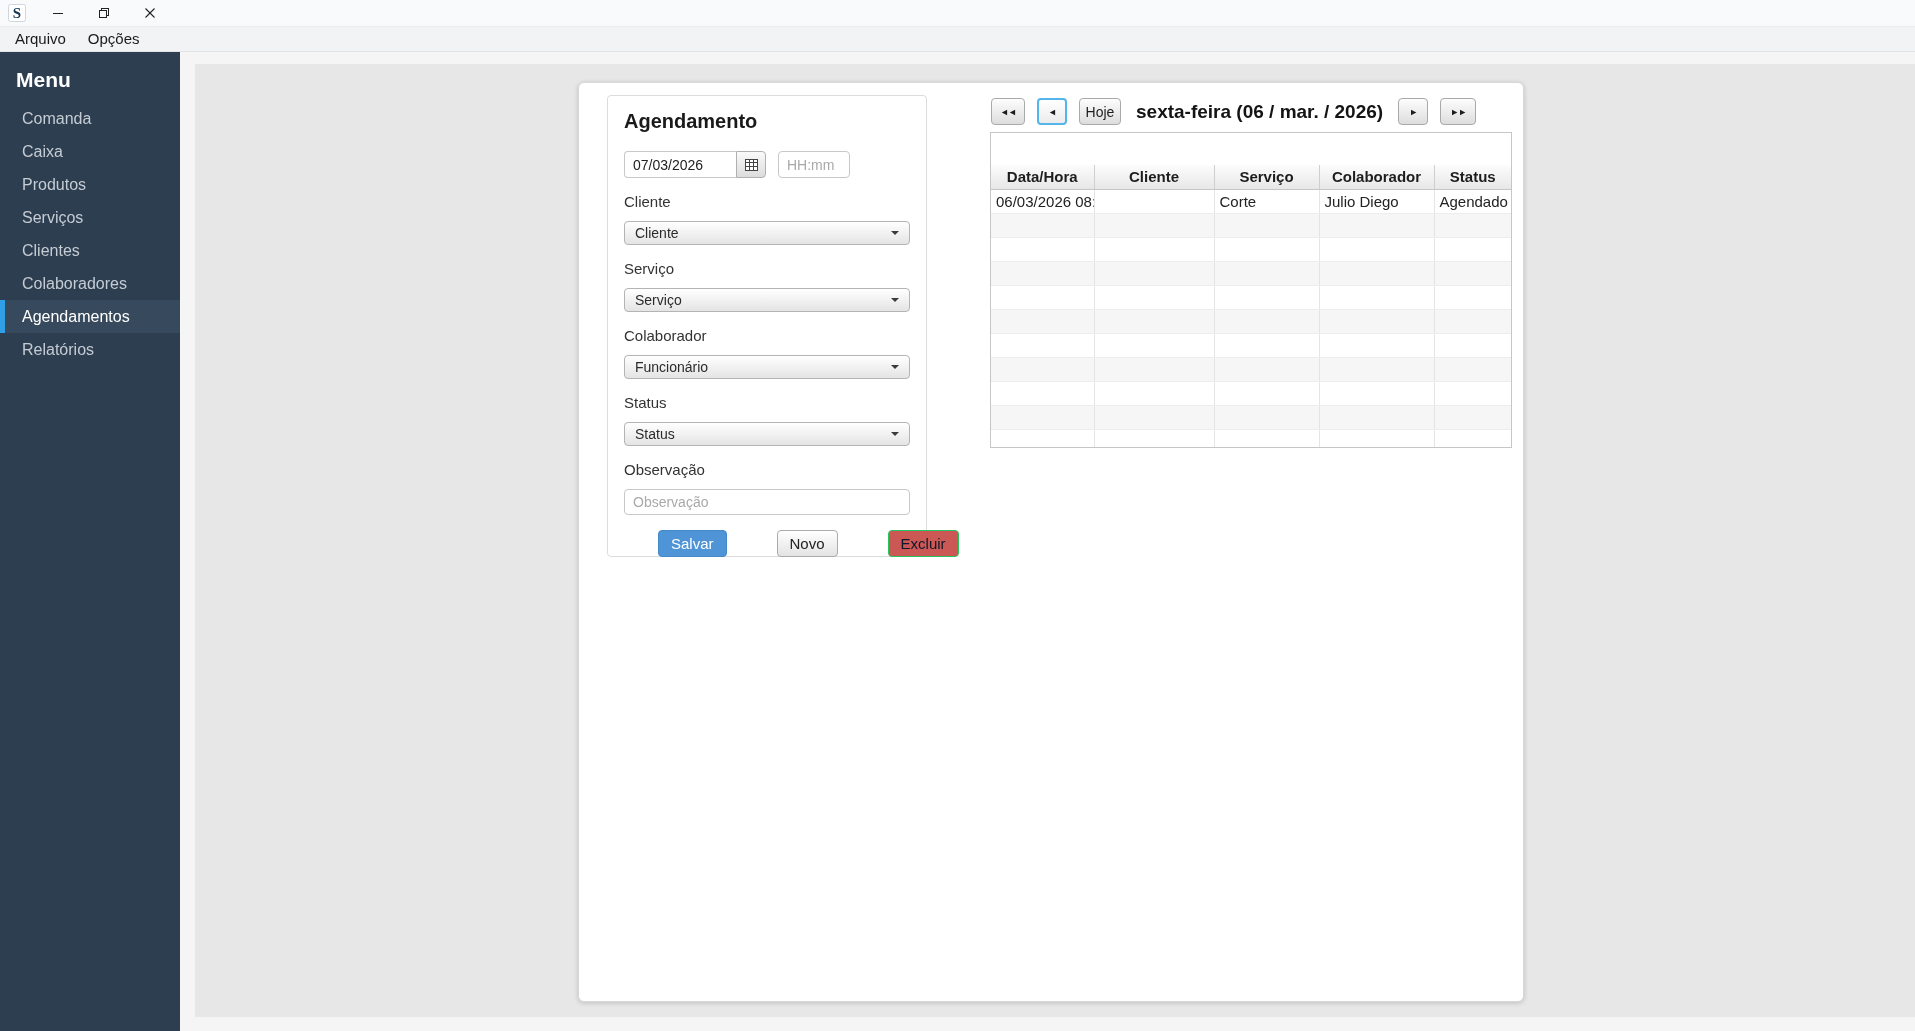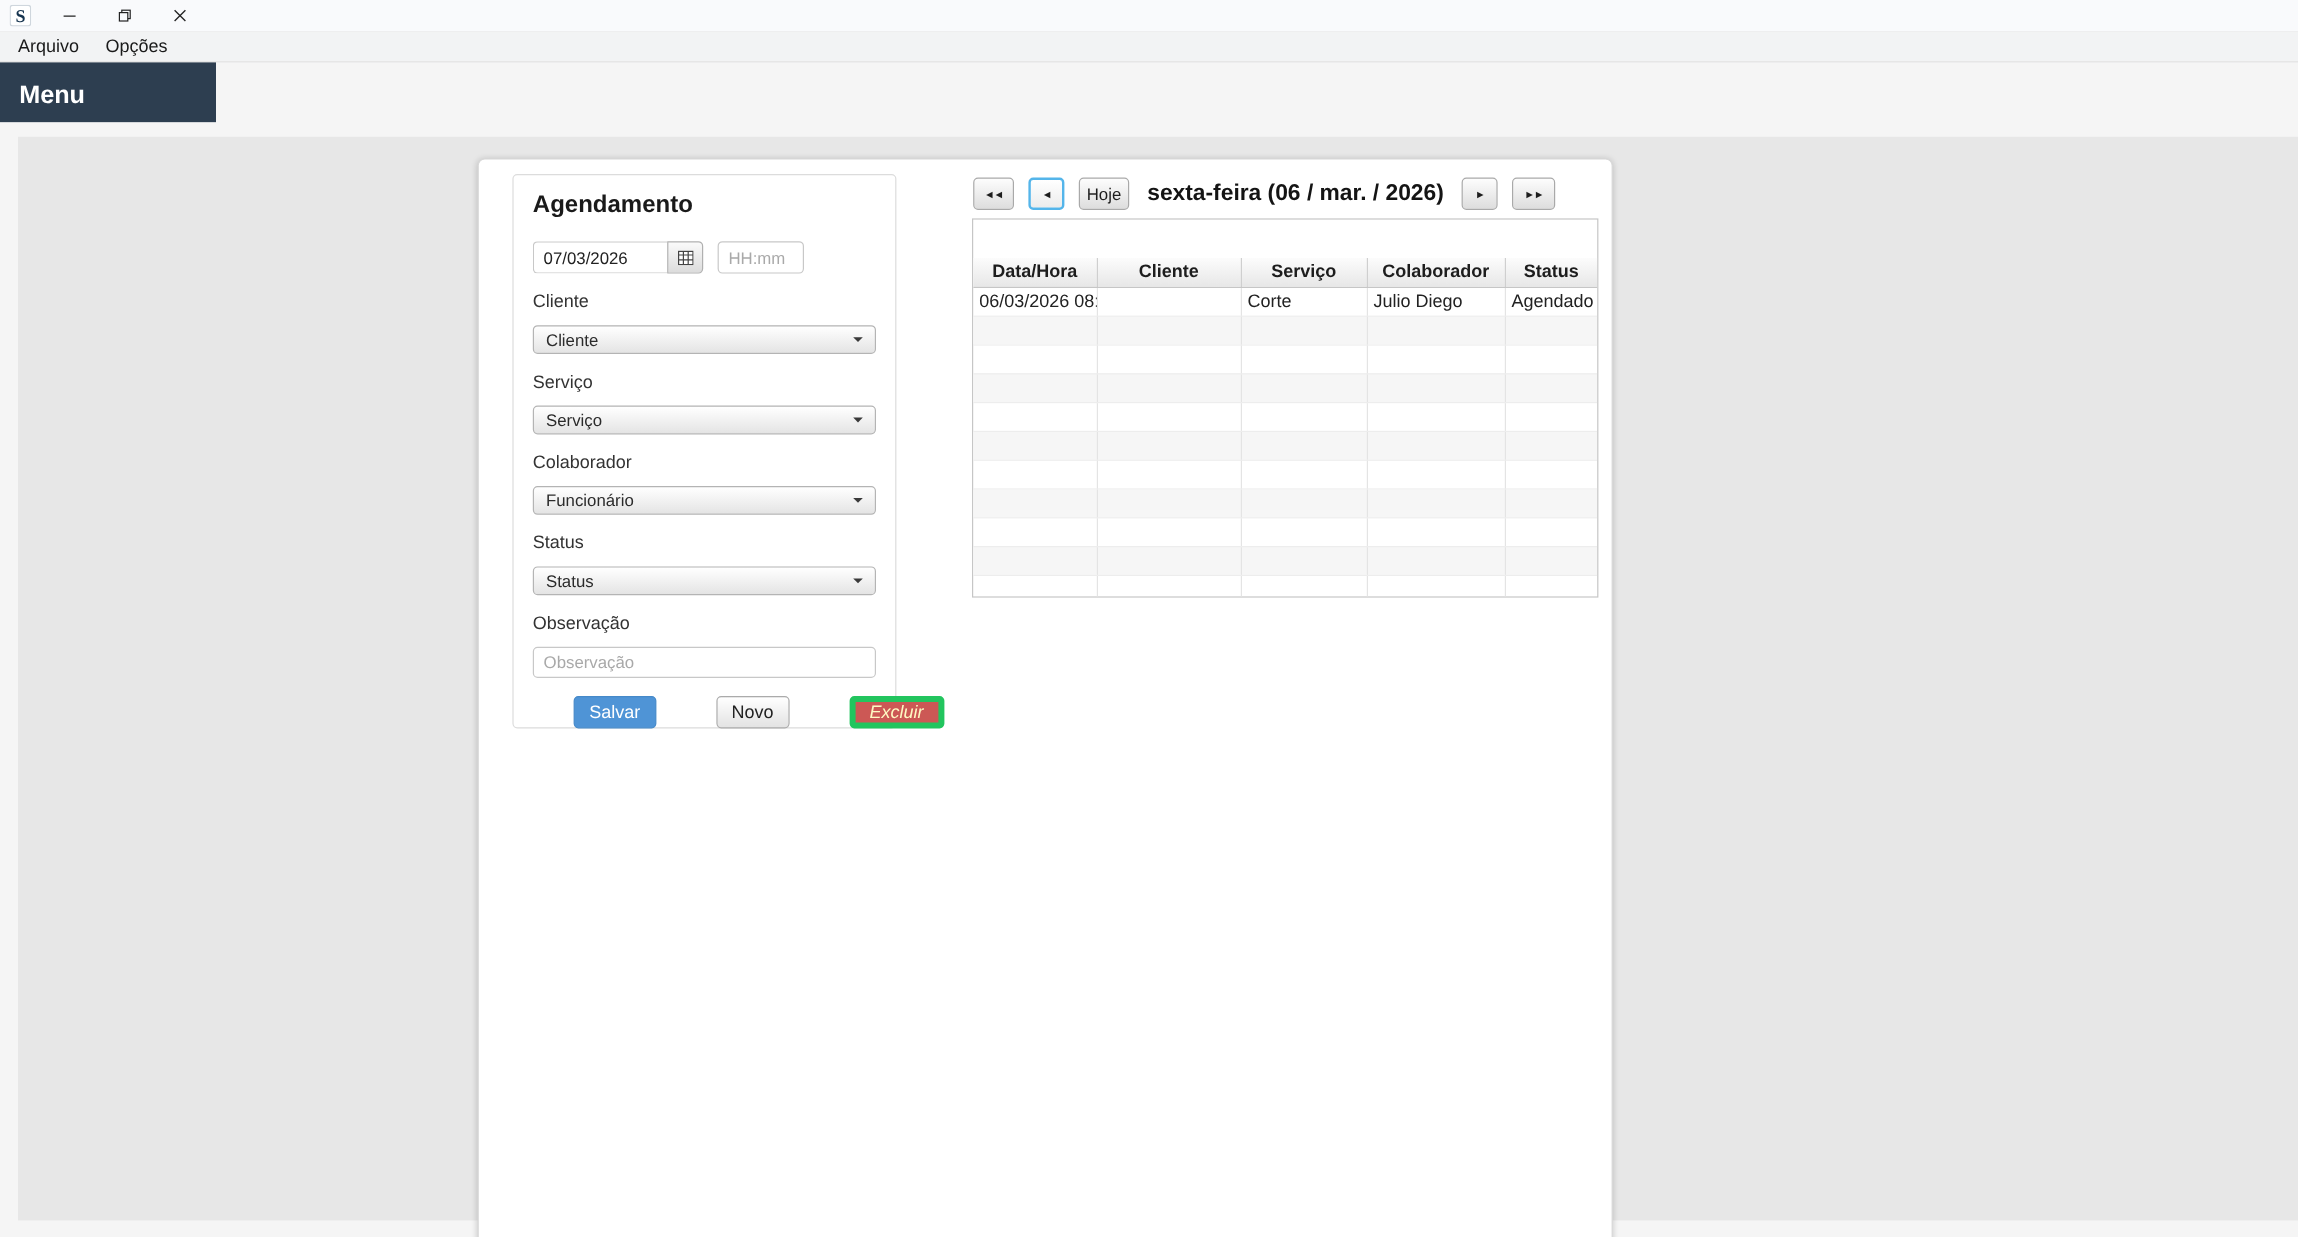--- a/index.html
+++ b/index.html
@@ -22,21 +22,21 @@
   .win-btn svg { display:block; }
 
   
   .menubar {
     height:25px; background:#f2f3f4; display:flex; align-items:flex-start;
     border-bottom:1px solid #e3e3e3; padding-left:4px;
   }
   .menubar .menu-item { font-size:15px; color:#1a1a1a; padding:3px 11px; }
 
   
-  .app-body { display:flex; height:979px;flex-direction:column; }
+  .app-body { display:flex; height:979px; }
 
   .sidebar { width:180px; background:#2d3e50; flex:0 0 auto; }
   .sidebar-header { color:#ffffff; font-size:21px; font-weight:bold; padding:16px 0 10px 16px; }
   .side-item {
     height:33px; line-height:33px; padding-left:22px; font-size:16px;
     color:#c5ccd4; cursor:default; white-space:nowrap;
   }
   .side-item.selected {
     background:#37495c; color:#ffffff;
     border-left:5px solid #2f9fe8; padding-left:17px;
@@ -81,21 +81,21 @@
     border-top:4px solid #3a3a3a;
   }
   .obs-inp { width:100%; height:26px; }
   .btn-row { display:flex; gap:16px; margin-top:15px; }
   .btn {
     height:27px; border-radius:4px; font-size:15px; padding:0 12px; cursor:default;
     font-family:"Liberation Sans", sans-serif; display:flex; align-items:center;margin-left:34px;
   }
   .btn-save { background:#4f94d6; border:1px solid #4589c9; color:#fff; }
   .btn-new  { background:linear-gradient(#ffffff,#e3e3e3); border:1px solid #ababab; color:#222; }
-  .btn-del  { background:#cc5855; border:5px solid #22c55e; color:#fef9c3;font-style:italic; }
+  .btn-del  { background:#cc5855; border:1px solid #22c55e; color:#0f172a; }
 
   
   .nav-row { position:absolute; left:412px; top:15px; display:flex; align-items:center; gap:12px; height:27px; }
   .nbtn {
     height:27px; border:1px solid #a9a9a9; border-radius:4px;
     background:linear-gradient(#fdfdfd,#dddddd); color:#1d1d1d;
     display:flex; align-items:center; justify-content:center; cursor:default;
     font-family:"Liberation Sans", sans-serif;
   }
   .nbtn.arrow { font-size:9px; letter-spacing:-1px; }
@@ -155,20 +155,30 @@
 </div>
 
 <div class="menubar">
     <span class="menu-item">Arquivo</span>
     <span class="menu-item">Opções</span>
   </div>
 
 <div class="app-body">
   <div class="sidebar">
     <div class="sidebar-header">Menu</div>
+    <div id="side-items">
+        <div class="side-item">Comanda</div>
+        <div class="side-item">Caixa</div>
+        <div class="side-item">Produtos</div>
+        <div class="side-item">Serviços</div>
+        <div class="side-item">Clientes</div>
+        <div class="side-item">Colaboradores</div>
+        <div class="side-item selected">Agendamentos</div>
+        <div class="side-item">Relatórios</div>
+      </div>
   </div>
 
   <div class="main">
     <div class="canvas">
       <div class="panel">
 
         <div class="form-card">
           <div class="form-title">Agendamento</div>
 
           <div class="date-row">

